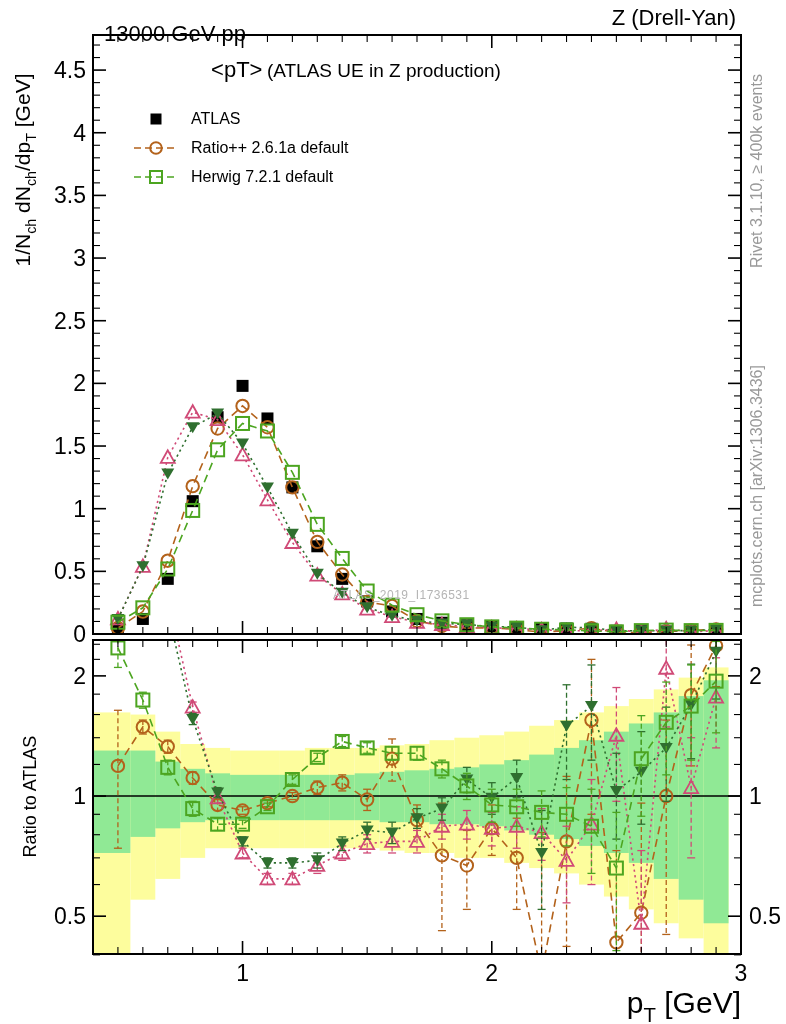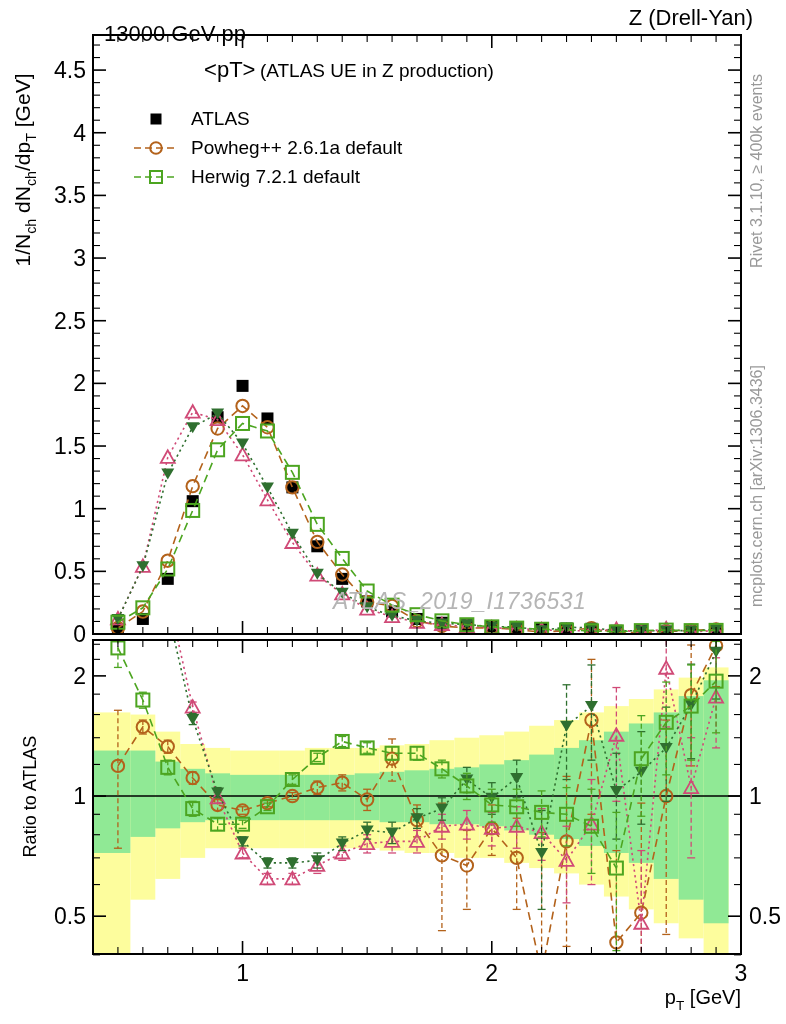--- a/index.html
+++ b/index.html
@@ -7,26 +7,26 @@
        font-family:"Liberation Sans","DejaVu Sans",sans-serif;color:#000;}
   #chart{position:absolute;left:0;top:0;}
   .abs{position:absolute;white-space:nowrap;}
   .hdr{font-size:22px;}
   .title-main{font-size:22px;}
   .title-rest{font-size:19px;}
   .rot{transform:rotate(-90deg);text-align:center;}
   .ylab{font-size:21px;}
   .ratlab{font-size:18px;}
   .cap{font-size:16px;color:#999;}
-  .wm{font-size:23px;color:#b5b5b5;letter-spacing:0.5px;font-style:italic;}
-  .xlab{font-size:20px;}
+  .wm{font-size:12px;color:#b5b5b5;letter-spacing:0.5px;}
+  .xlab{font-size:30px;}
   .sb{font-size:68%;position:relative;top:0.42em;}
   #legend{position:absolute;left:133px;top:104px;}
   .lrow{display:flex;align-items:center;height:29px;}
-  .lrow .ltxt{margin-left:12px;font-size:19px;}
+  .lrow .ltxt{margin-left:12px;font-size:16px;}
   svg text{font-family:"Liberation Sans","DejaVu Sans",sans-serif;font-size:23px;fill:#000;}
 </style>
 </head>
 <body>
 
 <div id="fig">
 
   <svg id="chart" width="786" height="1024">
       <defs>
         <clipPath id="cm">
@@ -889,44 +889,44 @@
         <text x="749" y="804.0343344256346" text-anchor="start">1</text>
         <text x="86" y="683.8839202977985" text-anchor="end">2</text>
         <text x="749" y="683.8839202977985" text-anchor="start">2</text>
         <text x="242.53846153846155" y="981" text-anchor="middle">1</text>
         <text x="491.7692307692307" y="981" text-anchor="middle">2</text>
         <text x="741" y="981" text-anchor="middle">3</text>
       </g>
     </svg>
 
   <div class="abs hdr" style="left:104px;top:21px;">13000 GeV pp</div>
-  <div class="abs hdr" style="right:33px;top:5px;">Z (Drell-Yan)</div>
-
-  <div class="abs" style="left:85px;top:57px;width:528px;text-align:center;">
+  <div class="abs hdr" style="right:50px;top:5px;">Z (Drell-Yan)</div>
+
+  <div class="abs" style="left:92px;top:57px;width:528px;text-align:center;">
     <span class="title-main">&lt;pT&gt;</span>
     <span class="title-rest">(ATLAS UE in Z production)</span>
   </div>
 
   <div id="legend">
       <div class="lrow">
         <svg width="46" height="20">
           <g>
             <rect x="17.5" y="4.5" width="11" height="11" fill="#000000"></rect>
           </g>
         </svg>
         <span class="ltxt">ATLAS</span>
       </div>
       <div class="lrow">
         <svg width="46" height="20">
           <line x1="1" x2="45" y1="10" y2="10" stroke="#b3621b" stroke-width="1.6" stroke-dasharray="7,4"></line>
           <g>
             <circle cx="23" cy="10" r="5.8" fill="none" stroke="#b3621b" stroke-width="2"></circle>
           </g>
         </svg>
-        <span class="ltxt">Powheg++ 2.6.1a default</span>
+        <span class="ltxt">Ratio++ 2.6.1a default</span>
       </div>
       <div class="lrow">
         <svg width="46" height="20">
           <line x1="1" x2="45" y1="10" y2="10" stroke="#4ca520" stroke-width="1.6" stroke-dasharray="7,4"></line>
           <g>
             <rect x="17" y="4" width="12" height="12" fill="none" stroke="#4ca520" stroke-width="2"></rect>
           </g>
         </svg>
         <span class="ltxt">Herwig 7.2.1 default</span>
       </div>

